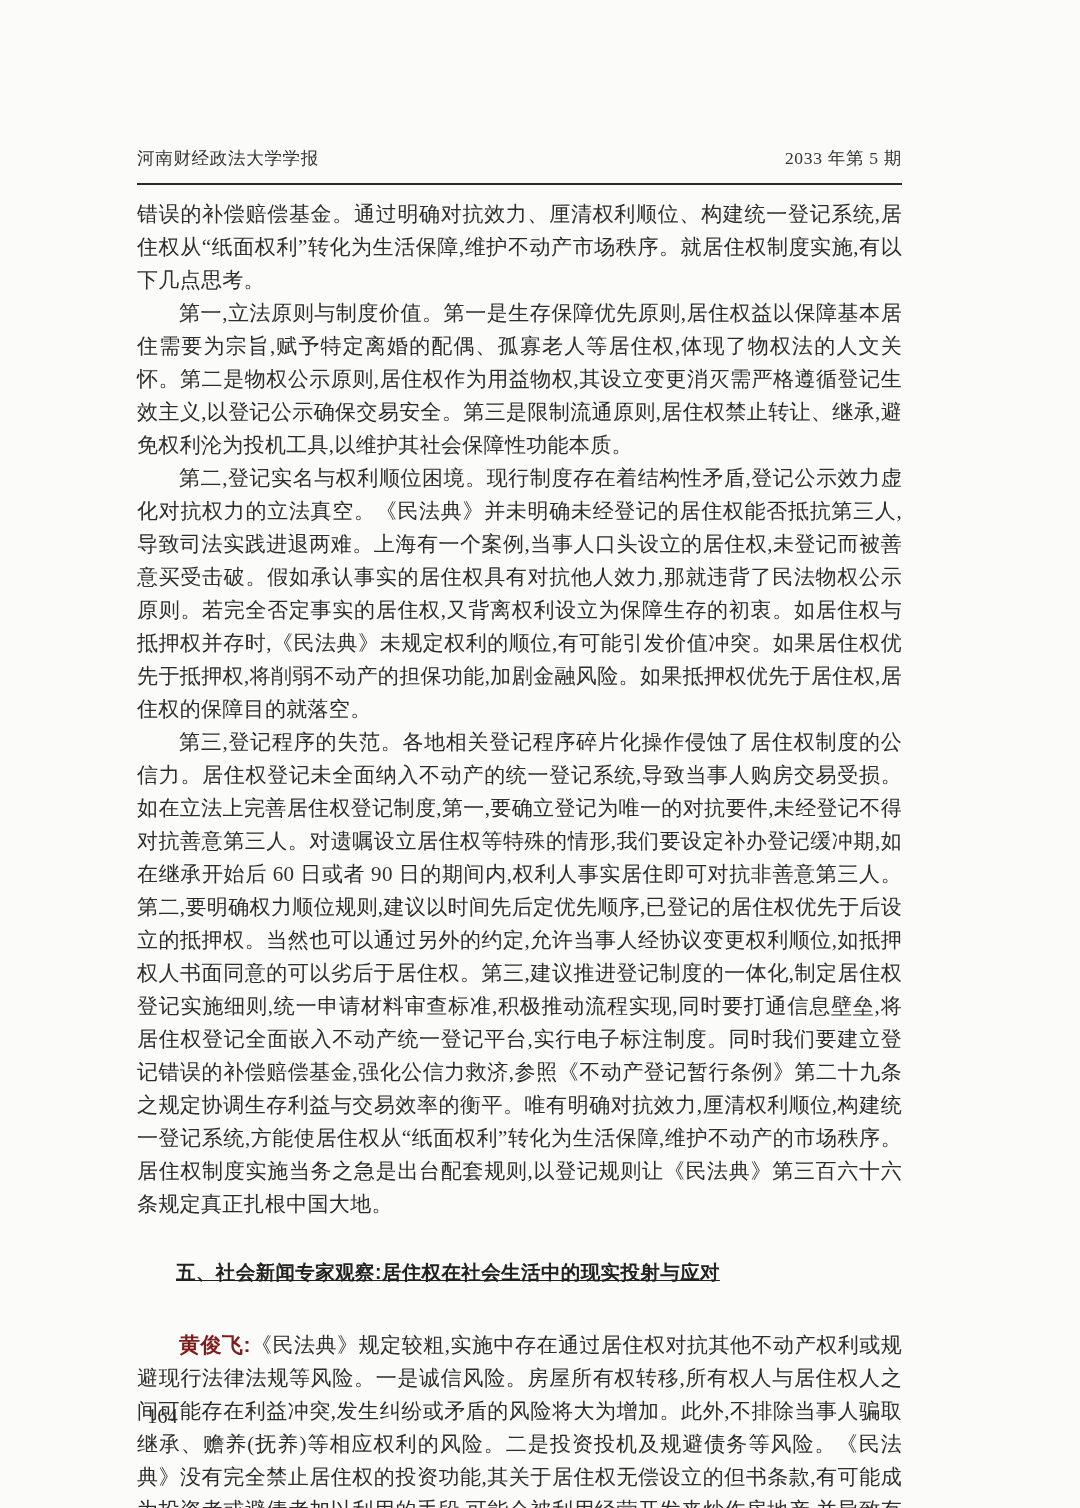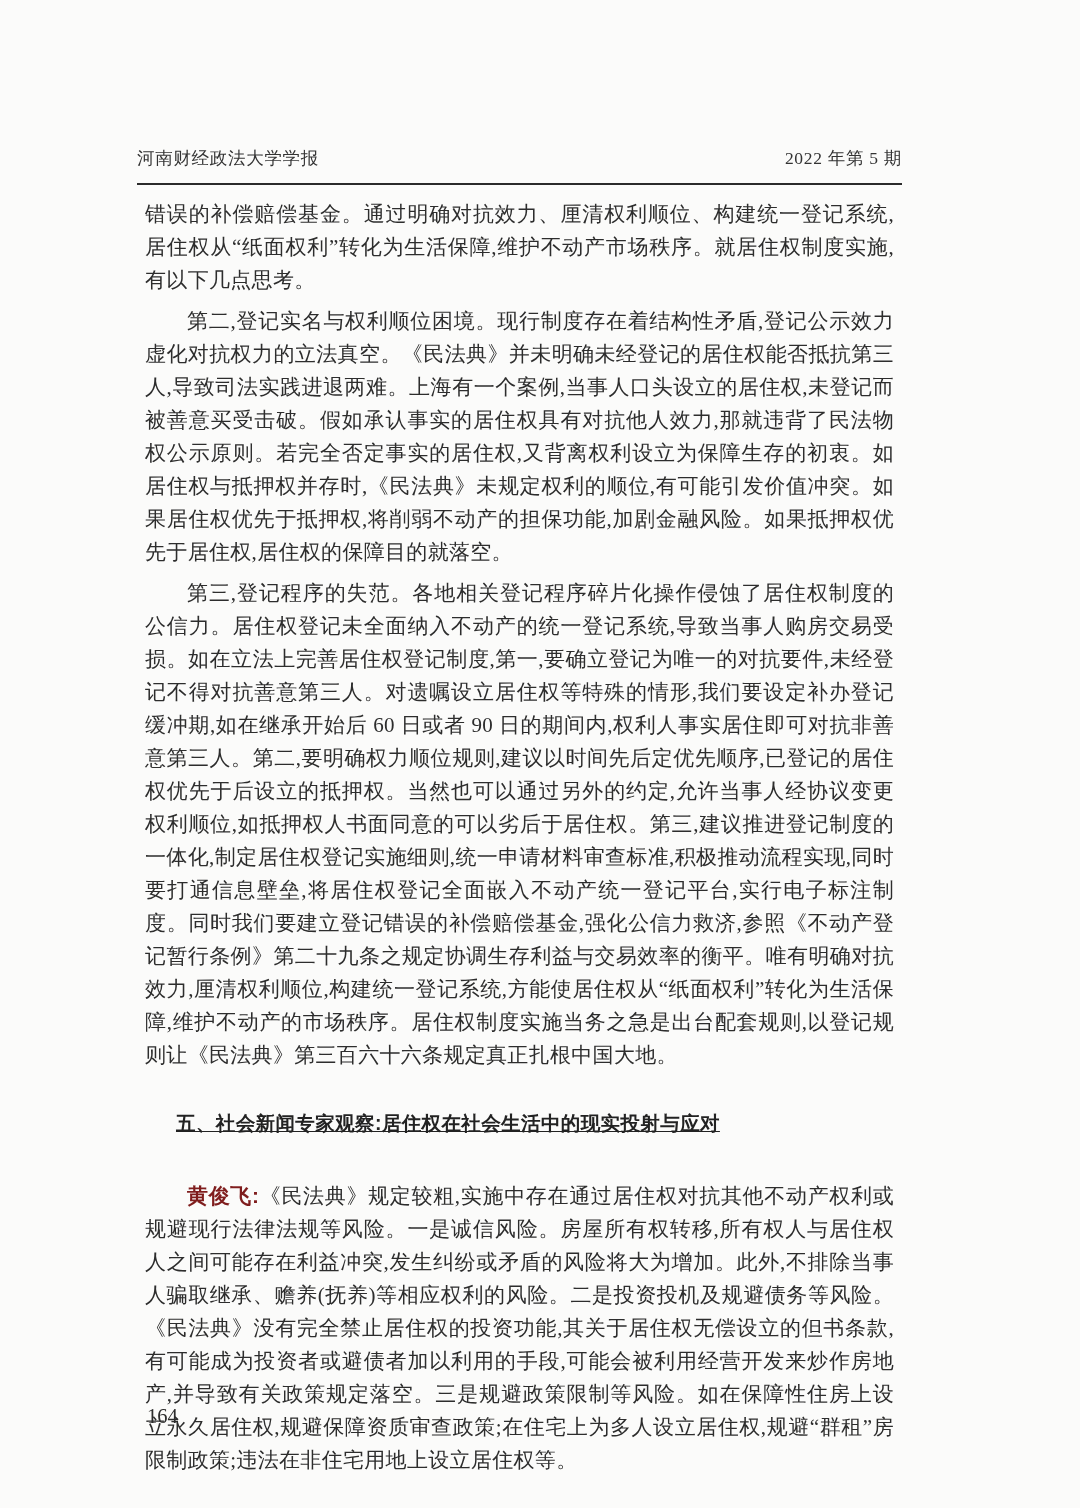--- a/index.html
+++ b/index.html
@@ -28,21 +28,21 @@
     letter-spacing: 0.04em;
   }
   .body-text {
     margin-top: 13px;
     font-size: 21px;
     line-height: 33px;
     text-align: justify;
     text-justify: inter-ideograph;
     letter-spacing: 0.015em;
   }
-  .body-text p { margin: 8px; }
+  .body-text p { margin: 0; }
   .indent { text-indent: 2em; }
   .section-heading {
     font-family: "Liberation Sans", "DejaVu Sans", sans-serif;
     font-weight: bold;
     font-size: 19.5px;
     line-height: 26px;
     color: #222;
     margin: 38px 0 43px 0;
     text-indent: 2em;
     letter-spacing: 0.02em;
@@ -61,25 +61,26 @@
     color: #2d2d2d;
   }
 </style>
 </head>
 <body>
 
 <div class="page">
 
   <div class="running-header">
     <span>河南财经政法大学学报</span>
-    <span>2022 年第 5 期</span>
+    <span>2033 年第 5 期</span>
   </div>
 
   <div class="body-text">
     <p>错误的补偿赔偿基金。通过明确对抗效力、厘清权利顺位、构建统一登记系统,居住权从“纸面权利”转化为生活保障,维护不动产市场秩序。就居住权制度实施,有以下几点思考。</p>
+    <p class="indent">第一,立法原则与制度价值。第一是生存保障优先原则,居住权益以保障基本居住需要为宗旨,赋予特定离婚的配偶、孤寡老人等居住权,体现了物权法的人文关怀。第二是物权公示原则,居住权作为用益物权,其设立变更消灭需严格遵循登记生效主义,以登记公示确保交易安全。第三是限制流通原则,居住权禁止转让、继承,避免权利沦为投机工具,以维护其社会保障性功能本质。</p>
     <p class="indent">第二,登记实名与权利顺位困境。现行制度存在着结构性矛盾,登记公示效力虚化对抗权力的立法真空。《民法典》并未明确未经登记的居住权能否抵抗第三人,导致司法实践进退两难。上海有一个案例,当事人口头设立的居住权,未登记而被善意买受击破。假如承认事实的居住权具有对抗他人效力,那就违背了民法物权公示原则。若完全否定事实的居住权,又背离权利设立为保障生存的初衷。如居住权与抵押权并存时,《民法典》未规定权利的顺位,有可能引发价值冲突。如果居住权优先于抵押权,将削弱不动产的担保功能,加剧金融风险。如果抵押权优先于居住权,居住权的保障目的就落空。</p>
     <p class="indent">第三,登记程序的失范。各地相关登记程序碎片化操作侵蚀了居住权制度的公信力。居住权登记未全面纳入不动产的统一登记系统,导致当事人购房交易受损。如在立法上完善居住权登记制度,第一,要确立登记为唯一的对抗要件,未经登记不得对抗善意第三人。对遗嘱设立居住权等特殊的情形,我们要设定补办登记缓冲期,如在继承开始后 60 日或者 90 日的期间内,权利人事实居住即可对抗非善意第三人。第二,要明确权力顺位规则,建议以时间先后定优先顺序,已登记的居住权优先于后设立的抵押权。当然也可以通过另外的约定,允许当事人经协议变更权利顺位,如抵押权人书面同意的可以劣后于居住权。第三,建议推进登记制度的一体化,制定居住权登记实施细则,统一申请材料审查标准,积极推动流程实现,同时要打通信息壁垒,将居住权登记全面嵌入不动产统一登记平台,实行电子标注制度。同时我们要建立登记错误的补偿赔偿基金,强化公信力救济,参照《不动产登记暂行条例》第二十九条之规定协调生存利益与交易效率的衡平。唯有明确对抗效力,厘清权利顺位,构建统一登记系统,方能使居住权从“纸面权利”转化为生活保障,维护不动产的市场秩序。居住权制度实施当务之急是出台配套规则,以登记规则让《民法典》第三百六十六条规定真正扎根中国大地。</p>
 
     <h2 class="section-heading">五、社会新闻专家观察:居住权在社会生活中的现实投射与应对</h2>
 
     <p class="indent"><span class="speaker">黄俊飞:</span><span>《民法典》规定较粗,实施中存在通过居住权对抗其他不动产权利或规避现行法律法规等风险。一是诚信风险。房屋所有权转移,所有权人与居住权人之间可能存在利益冲突,发生纠纷或矛盾的风险将大为增加。此外,不排除当事人骗取继承、赡养(抚养)等相应权利的风险。二是投资投机及规避债务等风险。《民法典》没有完全禁止居住权的投资功能,其关于居住权无偿设立的但书条款,有可能成为投资者或避债者加以利用的手段,可能会被利用经营开发来炒作房地产,并导致有关政策规定落空。三是规避政策限制等风险。如在保障性住房上设立永久居住权,规避保障资质审查政策;在住宅上为多人设立居住权,规避“群租”房限制政策;违法在非住宅用地上设立居住权等。</span></p>
 
   </div>
 
   <div class="page-number">164</div>

